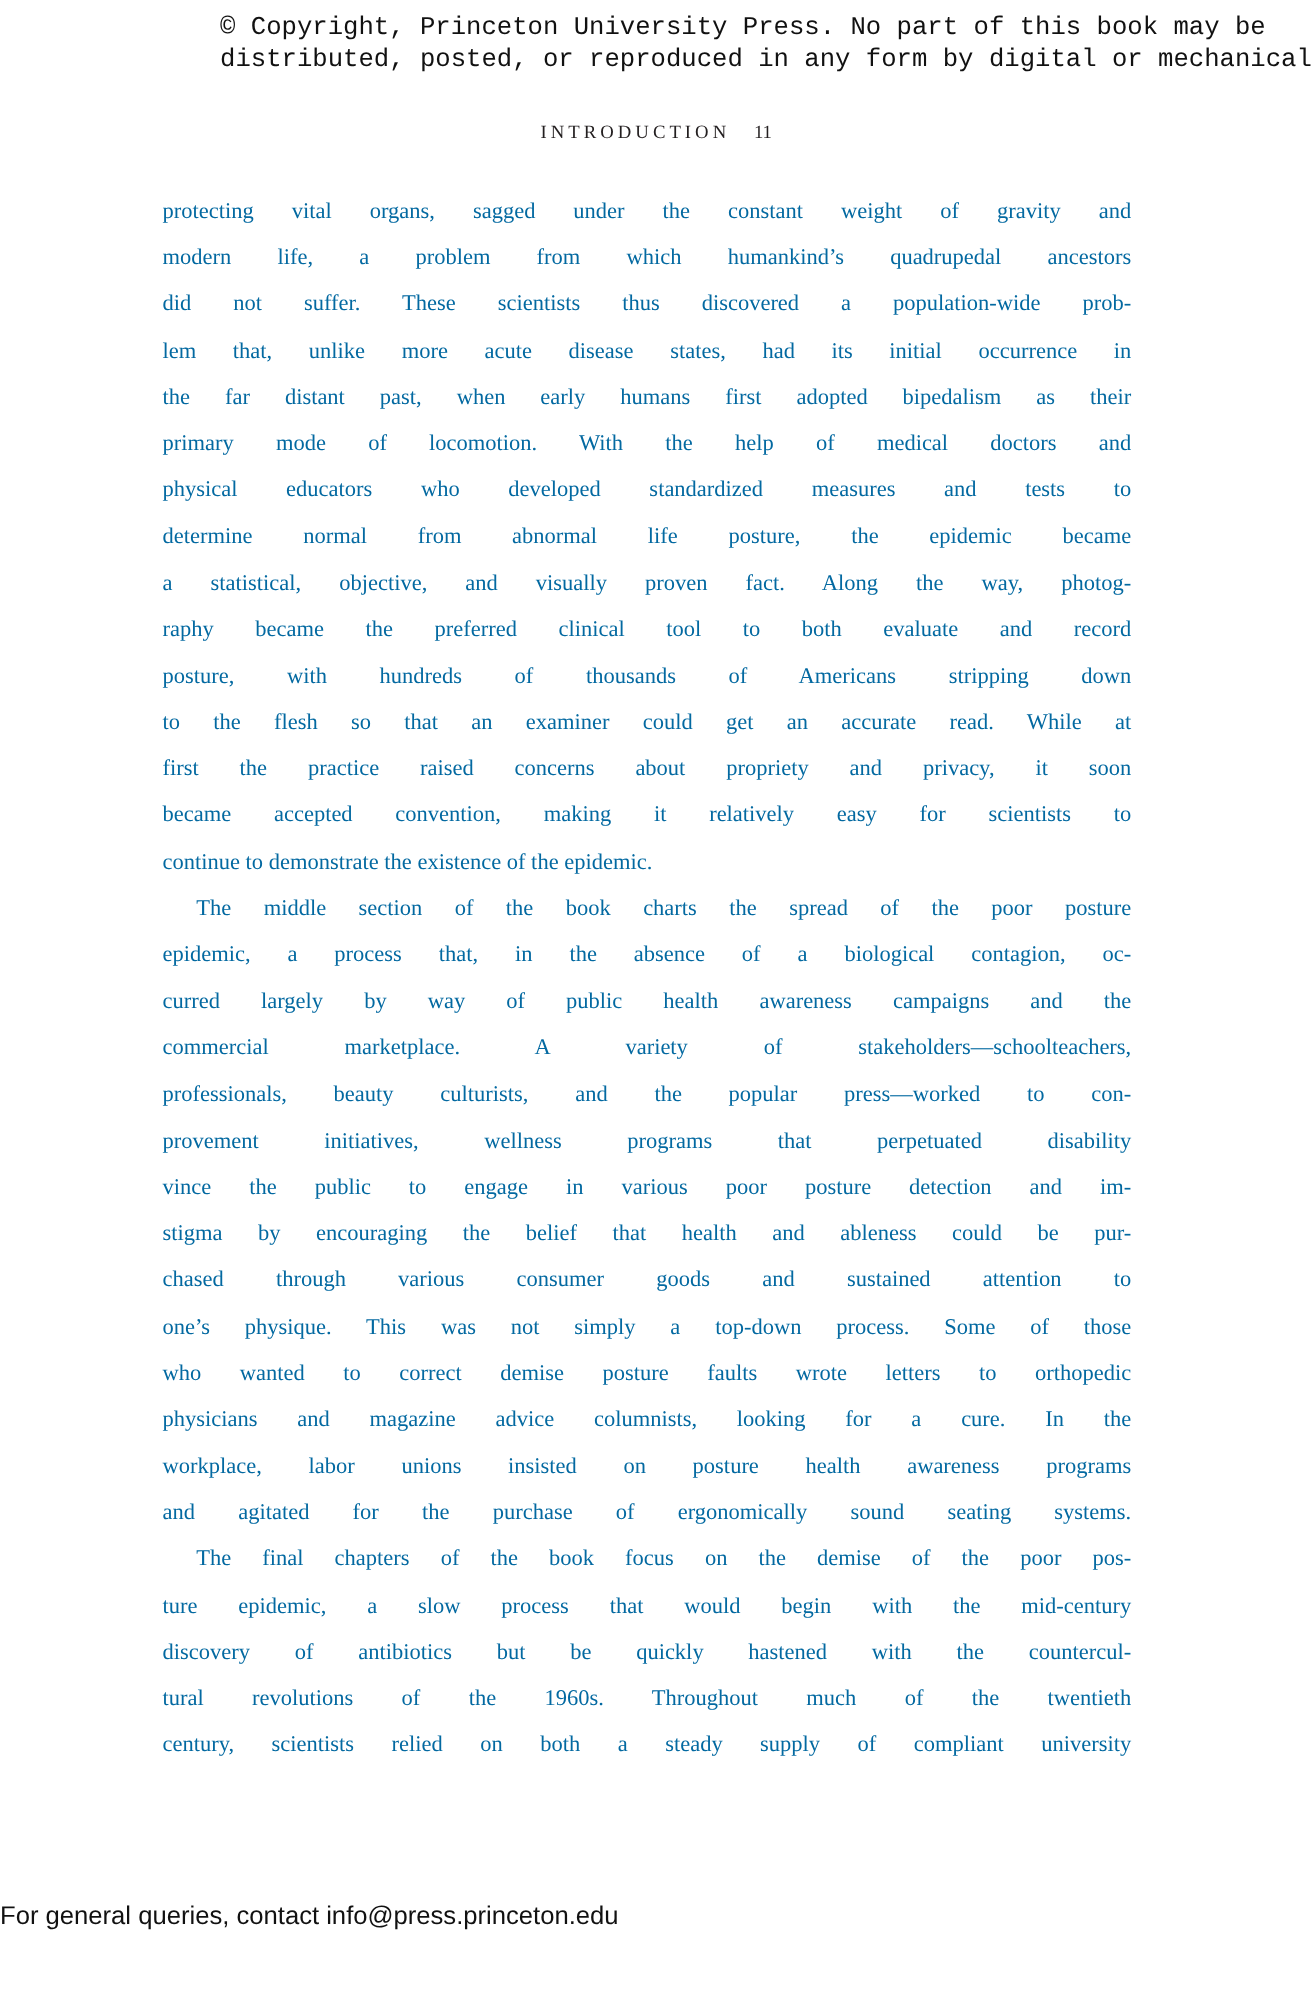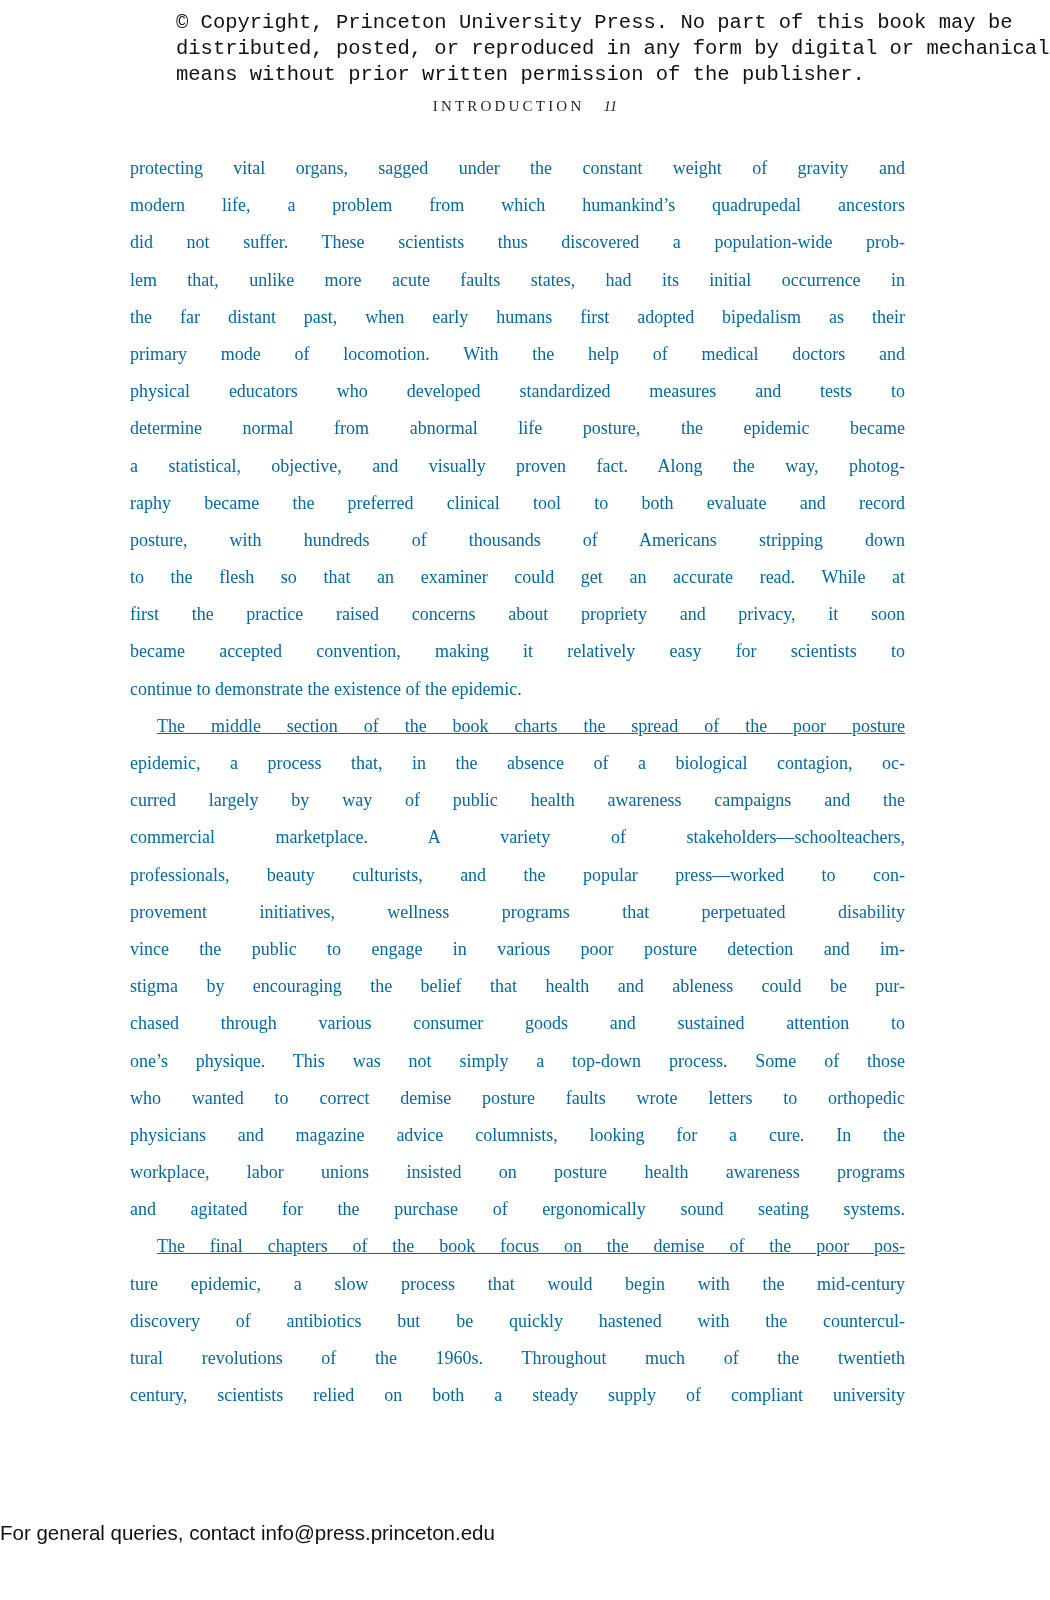--- a/index.html
+++ b/index.html
@@ -32,21 +32,20 @@
       top: 98px;
       text-align: center;
       font-family: "Liberation Serif", serif;
       font-size: 15px;
       letter-spacing: 3.2px;
       color: #231f20;
     }
     .running-head .page-num {
       margin-left: 12px;
       letter-spacing: 0;
-      font-style: italic;
     }
     .body-text {
       position: absolute;
       left: 130px;
       top: 150px;
       width: 775px;
       font-family: "Liberation Serif", serif;
       font-size: 18px;
       line-height: 37.2px;
       color: #0369a1;
@@ -56,54 +55,52 @@
       white-space: nowrap;
       text-align: justify;
       text-align-last: justify;
       height: 37.2px;
     }
     .line.last {
       text-align-last: left;
     }
     .line.indent {
       padding-left: 27px;
-      text-decoration: underline;
     }
     .footer {
       position: absolute;
       left: 0;
       width: 1050px;
       top: 1521px;
       text-align: left;
       font-family: "Liberation Sans", sans-serif;
       font-size: 20.5px;
       color: #111111;
     }
   </style>
 </head>
 <body>
 
 <div class="copyright">
   <div>© Copyright, Princeton University Press. No part of this book may be</div>
   <div>distributed, posted, or reproduced in any form by digital or mechanical</div>
-  <div>means without prior written permission of the publisher.</div>
 </div>
 
 <div class="running-head">
   <span>INTRODUCTION</span>
   <span class="page-num">11</span>
 </div>
 
 <div class="body-text">
 
   <div>
     <span class="line">protecting vital organs, sagged under the constant weight of gravity and</span>
     <span class="line">modern life, a problem from which humankind’s quadrupedal ancestors</span>
     <span class="line">did not suffer. These scientists thus discovered a population-wide prob-</span>
-    <span class="line">lem that, unlike more acute faults states, had its initial occurrence in</span>
+    <span class="line">lem that, unlike more acute disease states, had its initial occurrence in</span>
     <span class="line">the far distant past, when early humans first adopted bipedalism as their</span>
     <span class="line">primary mode of locomotion. With the help of medical doctors and</span>
     <span class="line">physical educators who developed standardized measures and tests to</span>
     <span class="line">determine normal from abnormal life posture, the epidemic became</span>
     <span class="line">a statistical, objective, and visually proven fact. Along the way, photog-</span>
     <span class="line">raphy became the preferred clinical tool to both evaluate and record</span>
     <span class="line">posture, with hundreds of thousands of Americans stripping down</span>
     <span class="line">to the flesh so that an examiner could get an accurate read. While at</span>
     <span class="line">first the practice raised concerns about propriety and privacy, it soon</span>
     <span class="line">became accepted convention, making it relatively easy for scientists to</span>

